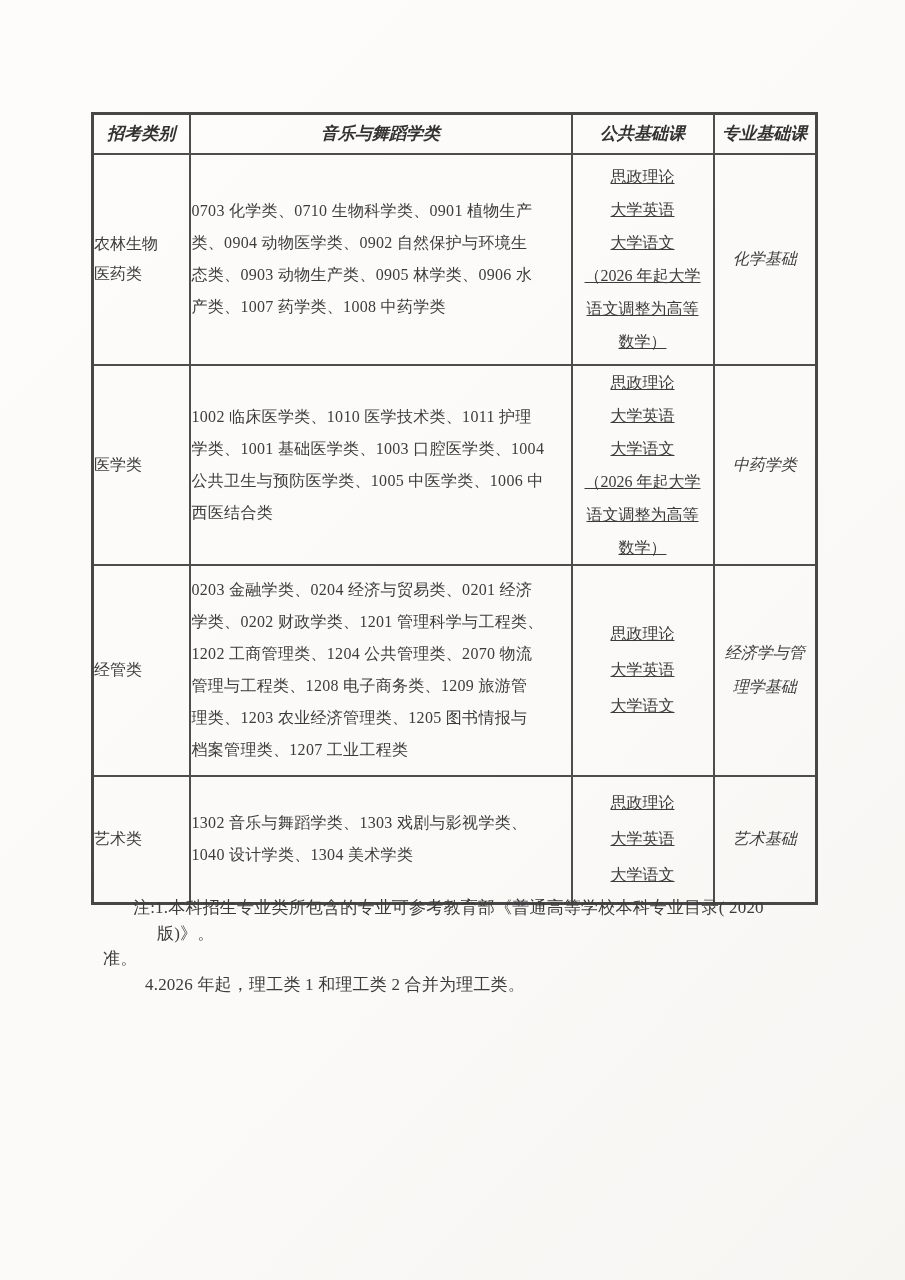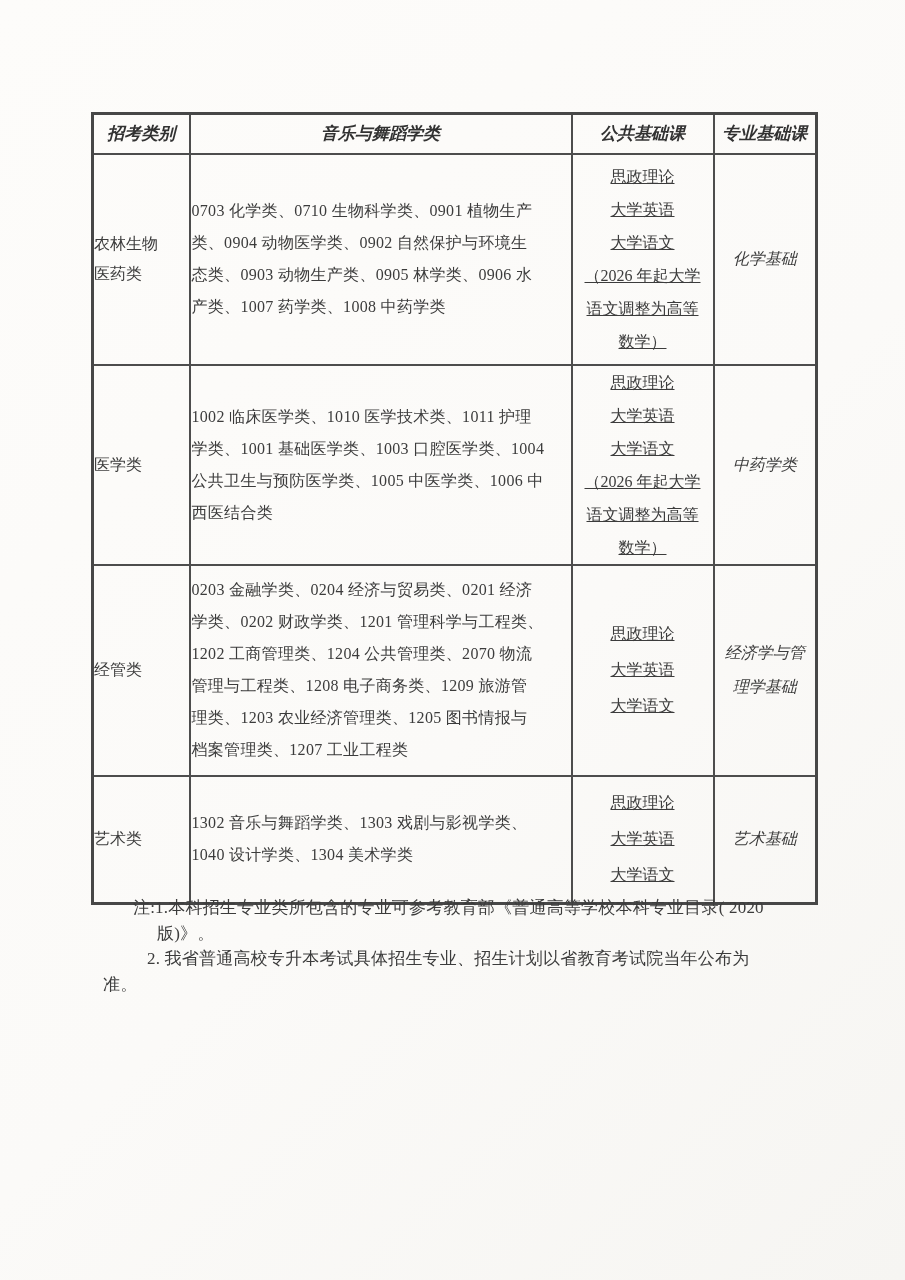--- a/index.html
+++ b/index.html
@@ -156,17 +156,17 @@
 大学英语
 大学语文</td>
       <td class="spec">艺术基础</td>
     </tr>
   </tbody>
     </table>
 
   <div class="notes">
     <div class="note-line ind-a">注:1.本科招生专业类所包含的专业可参考教育部《普通高等学校本科专业目录( 2020</div>
     <div class="note-line ind-b">版)》。</div>
-    <div class="note-line ind-c">2. 我省普通高校专升本考试具体招生专业、招生计划以省教育考试院当年公布为</div>
     <div class="note-line ind-0">准。</div>
+    <div class="note-line ind-d">4.2026 年起，理工类 1 和理工类 2 合并为理工类。</div>
   </div>
 
 </div>
 
 </body></html>

